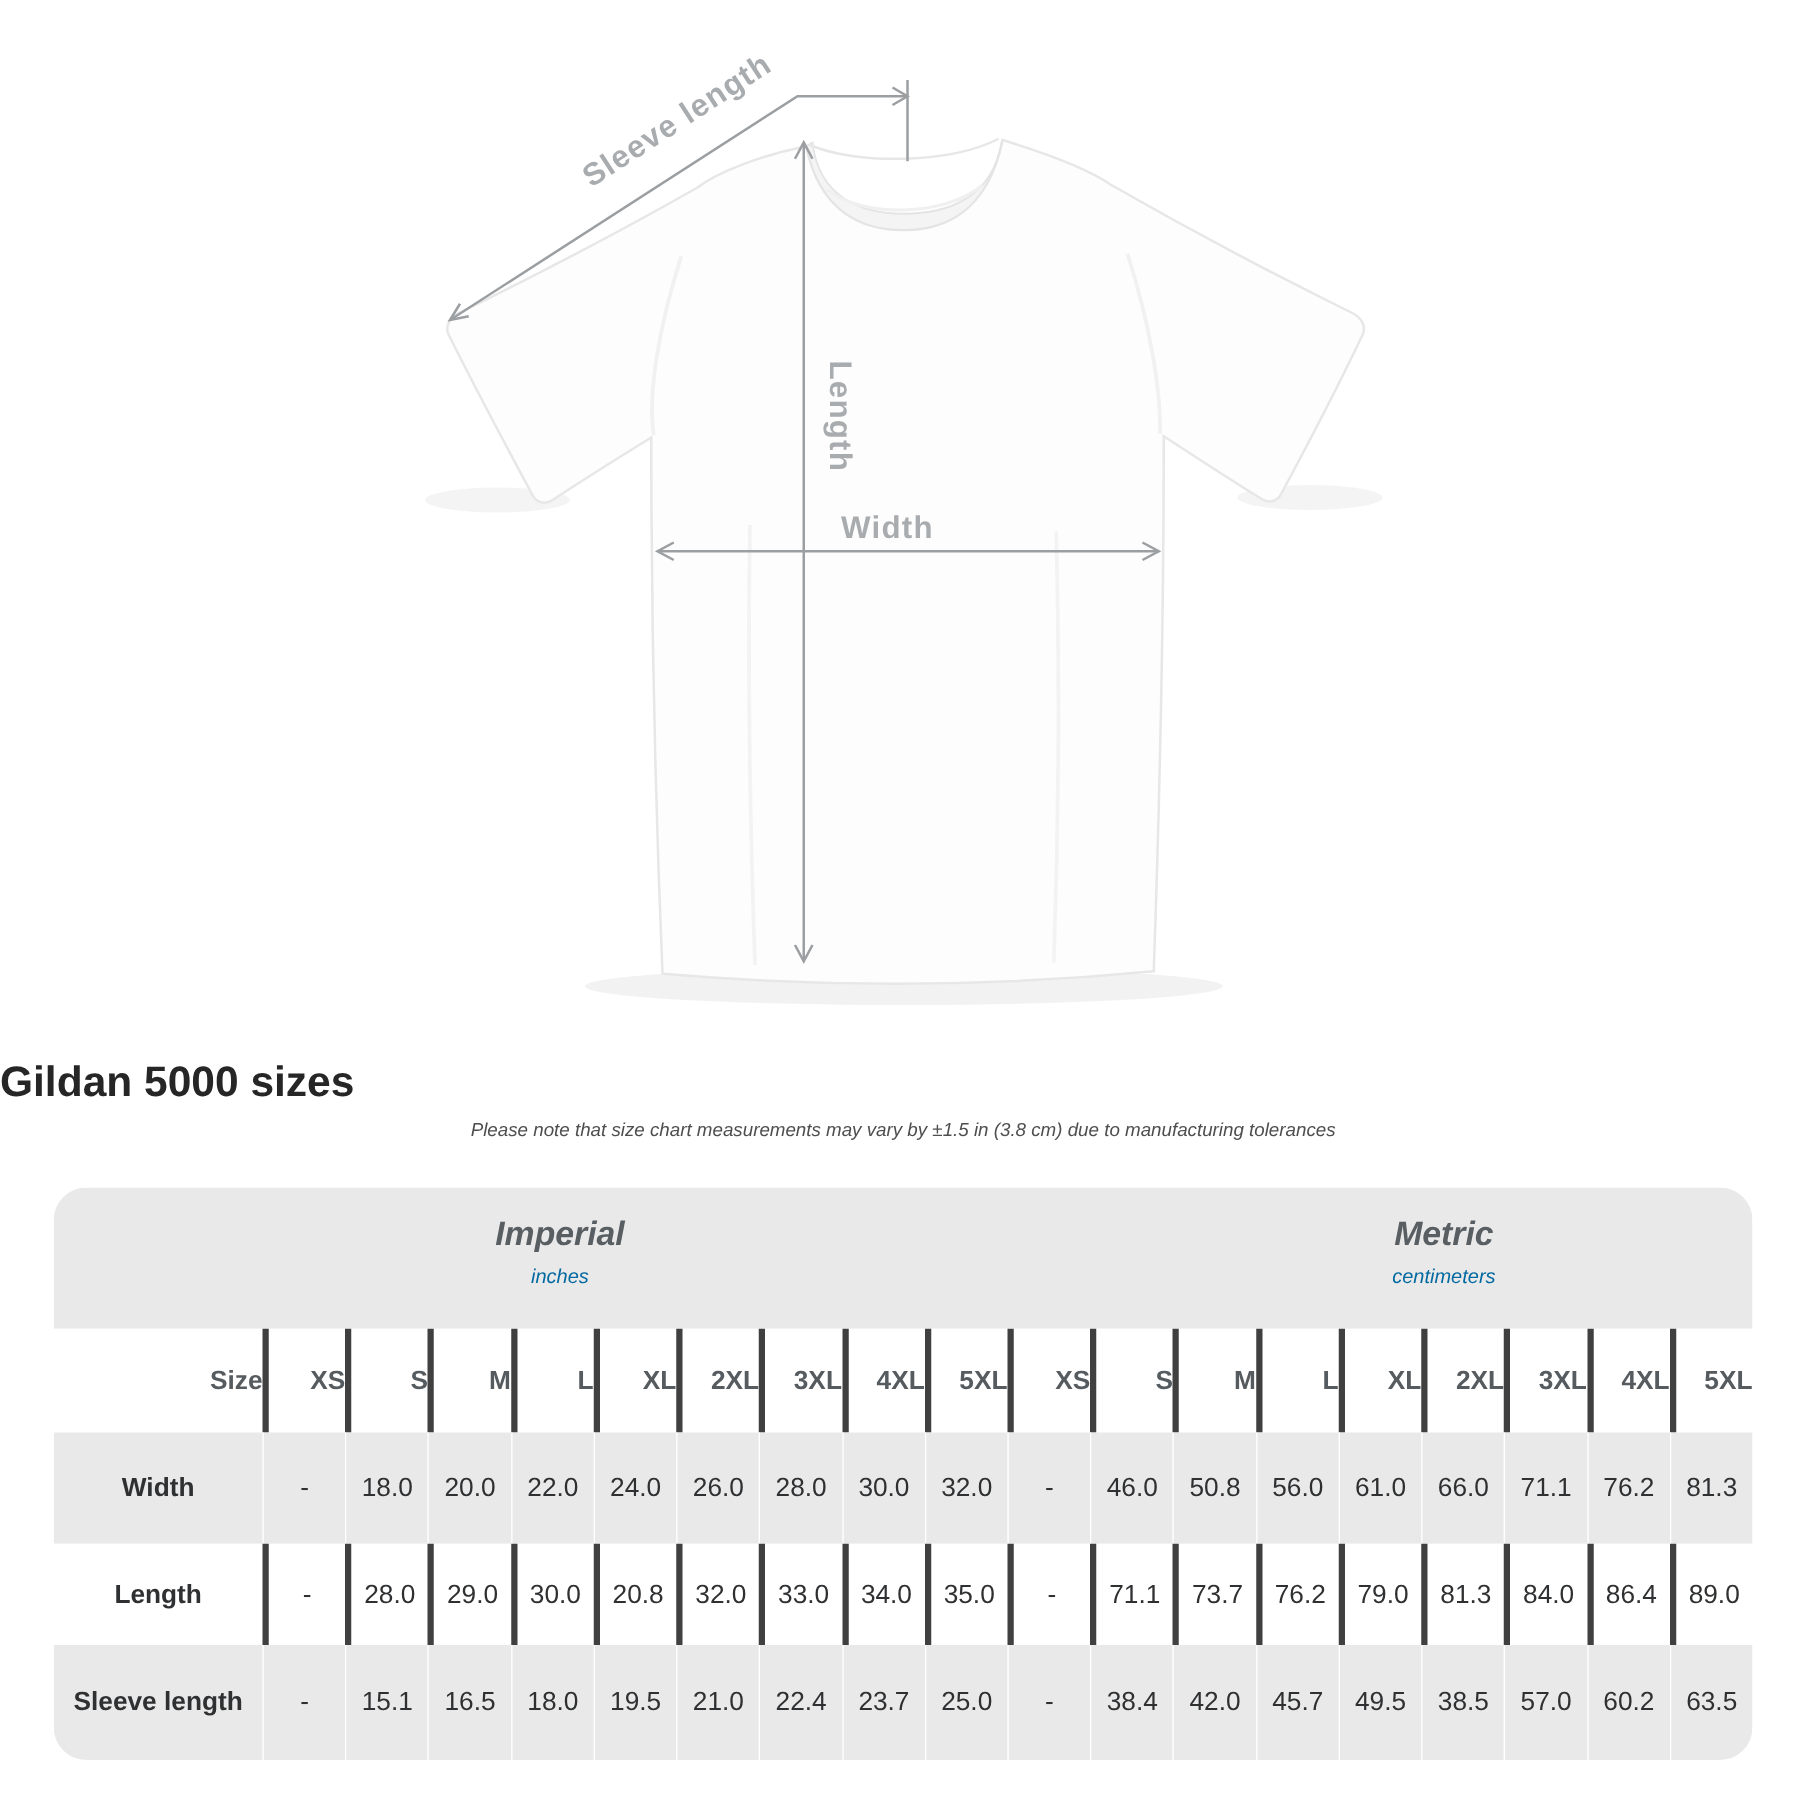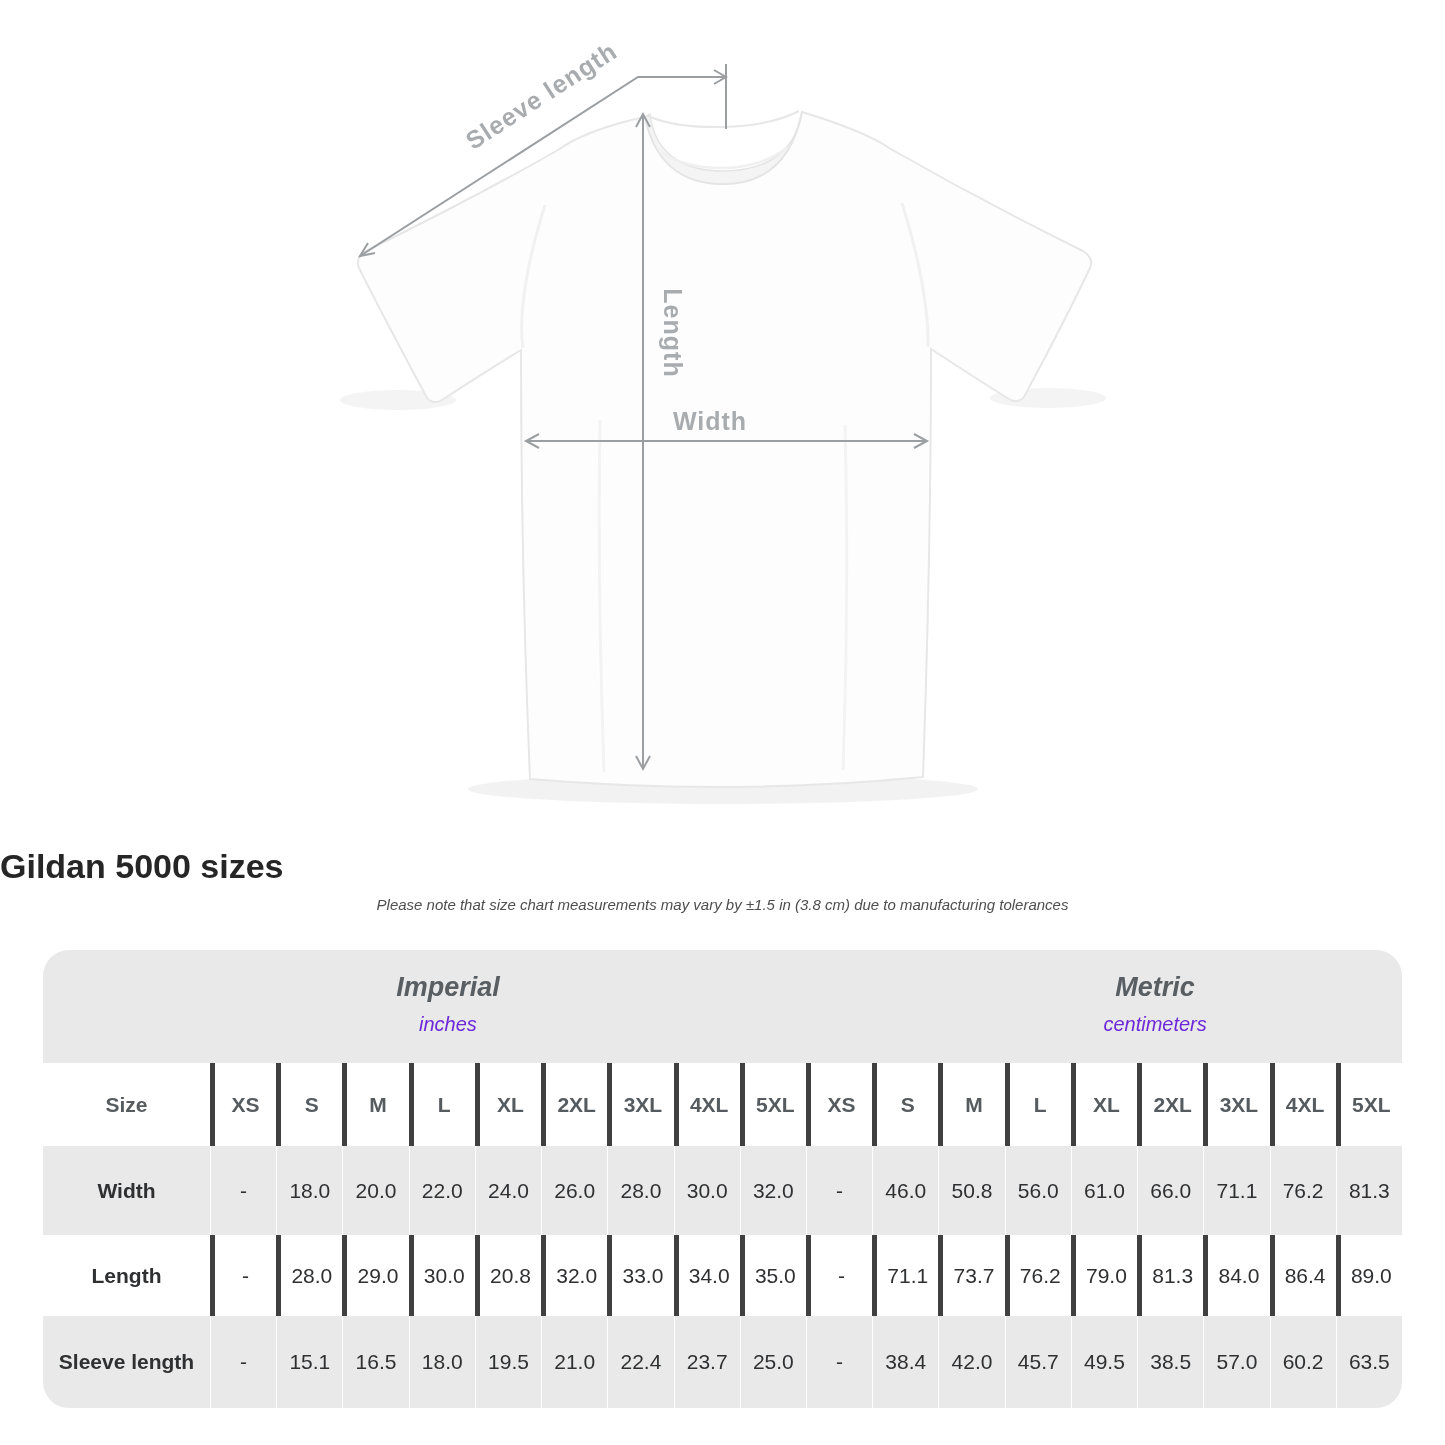--- a/index.html
+++ b/index.html
@@ -32,24 +32,24 @@
   }
   table { width:100%; border-collapse:separate; border-spacing:0; table-layout:fixed; }
   col.c-label { width:167px; }
 
   tr.band-row td { background:#e9e9e9; height:113px; padding:0; }
   .band-inner { position:relative; width:100%; height:113px; }
   .group { position:absolute; top:22px; transform:translateX(-50%); text-align:center; }
   .group-imperial { left:29.8%; }
   .group-metric   { left:78.3%;margin-left:48px; }
   .gname { font-style:italic; font-weight:bold; font-size:27px; color:#585e62; }
-  .gunit { font-style:italic; font-size:20px; color:#6d28d9; margin-top:10px; }
+  .gunit { font-style:italic; font-size:16px; color:#0369a1; margin-top:10px; }
 
   td { text-align:center; vertical-align:middle; }
-  tr.size-row td   { background:#ffffff; height:83px; font-weight:bold; font-size:21px; color:#565b5f; }
+  tr.size-row td   { background:#ffffff; height:83px; font-weight:bold; font-size:21px; color:#565b5f;text-align:right; }
   tr.row-width td  { background:#e9e9e9; height:89px; font-size:21px; color:#2f3032; }
   tr.row-length td { background:#ffffff; height:81px; font-size:21px; color:#2f3032; }
   tr.row-sleeve td { background:#e9e9e9; height:92px; font-size:21px; color:#2f3032; }
 
   tr.size-row td + td, tr.row-length td + td { border-left:5px solid #404040; }
   tr.row-width td + td, tr.row-sleeve td + td { border-left:1px solid #ffffff; }
 
   td.rowlabel { font-weight:bold; font-size:22px; color:#565b5f; }
 </style>
 </head>

